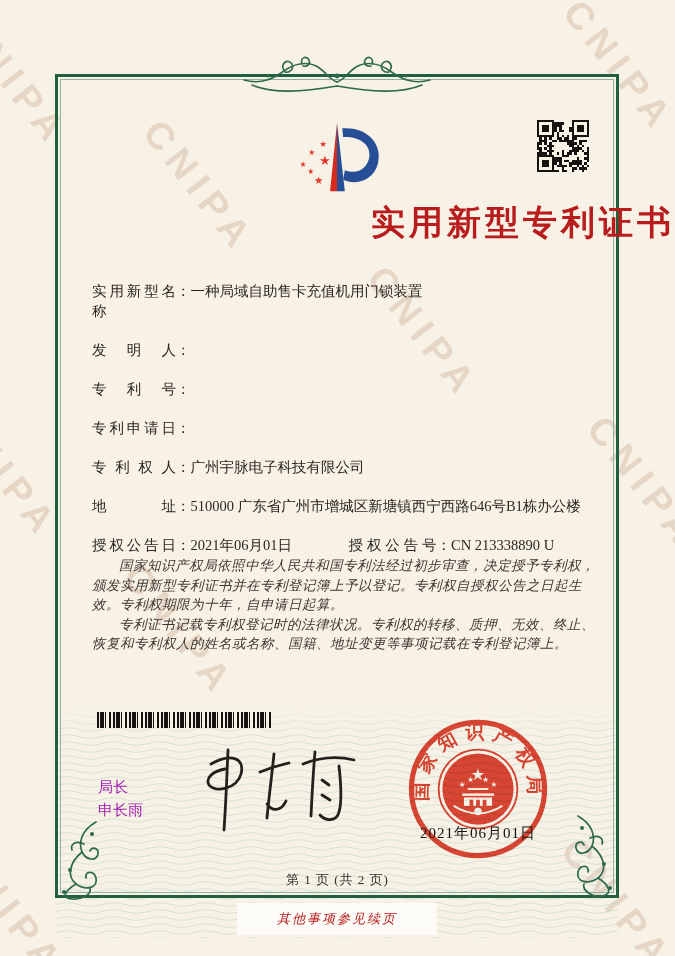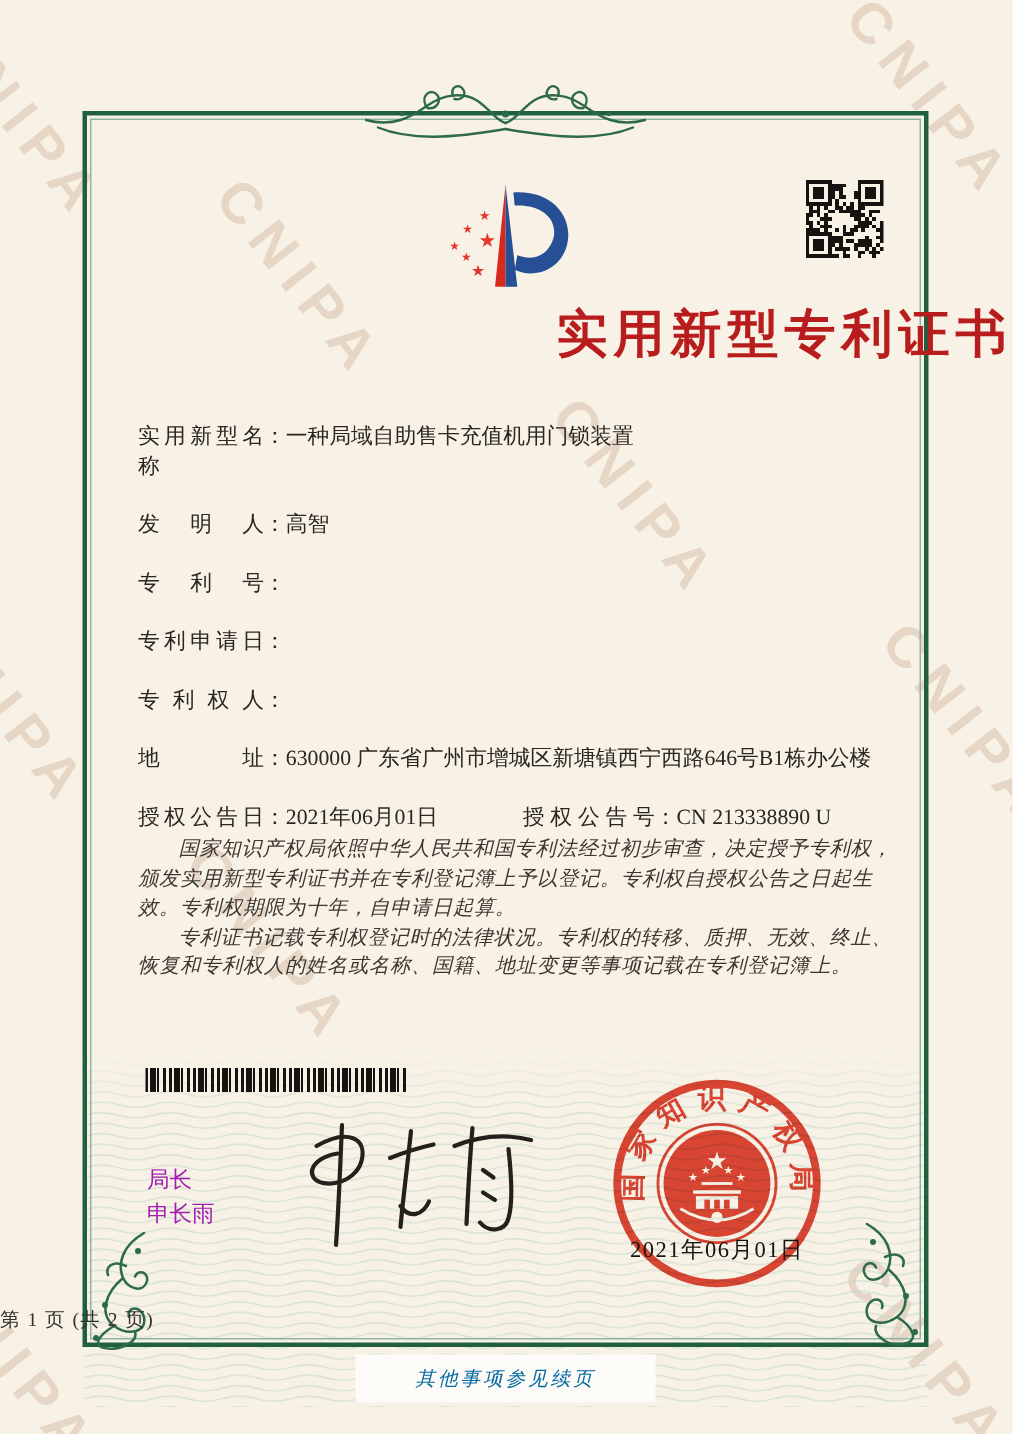--- a/index.html
+++ b/index.html
@@ -32,24 +32,24 @@
   .barcode{position:absolute;left:97px;top:712px;width:175px;height:16px;
       background:repeating-linear-gradient(90deg,#15120f 0 2px,transparent 2px 3px,
       #15120f 3px 7px,transparent 7px 8px,#15120f 8px 9px,transparent 9px 12px,
       #15120f 12px 14px,transparent 14px 16px);}
   .signer{position:absolute;left:98px;top:775px;font-family:"Liberation Sans","DejaVu Sans",sans-serif;
       font-size:15px;line-height:23px;color:#a21caf;}
   .signature{position:absolute;left:198px;top:744px;}
   .seal{position:absolute;left:403px;top:714px;mix-blend-mode:multiply;opacity:.93;}
   .seal-date{position:absolute;left:406px;top:824px;width:144px;text-align:center;
       font-size:15px;letter-spacing:1px;color:#14120f;}
-  .page-num{position:absolute;left:0;top:871px;width:100%;text-align:left;font-size:13px;letter-spacing:1px;color:#33302a;}
+  .page-num{position:absolute;left:0;top:871px;width:100%;text-align:center;font-size:13px;letter-spacing:1px;color:#33302a;}
   .note-box{position:absolute;left:237px;top:903px;width:200px;height:32px;background:#fcfbf7;
       display:flex;align-items:center;justify-content:center;}
-  .note-box span{font-size:13px;font-style:italic;letter-spacing:2px;color:#0369a1;}
+  .note-box span{font-size:13px;font-style:italic;letter-spacing:2px;color:#b91c1c;}
   .orn{position:absolute;}
   svg text{font-family:"Liberation Serif","DejaVu Serif",serif;}
 </style>
 </head>
 <body>
 
 <div class="page">
 
   <span class="wm" style="left:-18px;top:6px">CNIPA</span>
   <span class="wm" style="left:588px;top:-8px">CNIPA</span>
@@ -374,38 +374,38 @@
 
   <div class="fields">
     <div class="frow">
       <span class="flabel">实用新型名称</span>
         <span class="fcolon">：</span>
       <span class="fvalue">一种局域自助售卡充值机用门锁装置</span>
     </div>
     <div class="frow">
       <span class="flabel">发明人</span>
         <span class="fcolon">：</span>
-      <span class="fvalue">高智</span>
     </div>
     <div class="frow">
       <span class="flabel">专利号</span>
         <span class="fcolon">：</span>
     </div>
     <div class="frow">
       <span class="flabel">专利申请日</span>
         <span class="fcolon">：</span>
     </div>
     <div class="frow">
       <span class="flabel">专利权人</span>
         <span class="fcolon">：</span>
+      <span class="fvalue">广州宇脉电子科技有限公司</span>
     </div>
     <div class="frow">
       <span class="flabel">地址</span>
         <span class="fcolon">：</span>
-      <span class="fvalue addr">630000 广东省广州市增城区新塘镇西宁西路646号B1栋办公楼</span>
+      <span class="fvalue addr">510000 广东省广州市增城区新塘镇西宁西路646号B1栋办公楼</span>
     </div>
     <div class="frow">
       <span class="flabel">授权公告日</span>
         <span class="fcolon">：</span>
       <span class="fvalue fixed">2021年06月01日</span>
       <span class="flabel2">授权公告号</span>
         <span class="fcolon">：</span>
       <span class="fvalue">CN 213338890 U</span>
     </div>
   </div>

